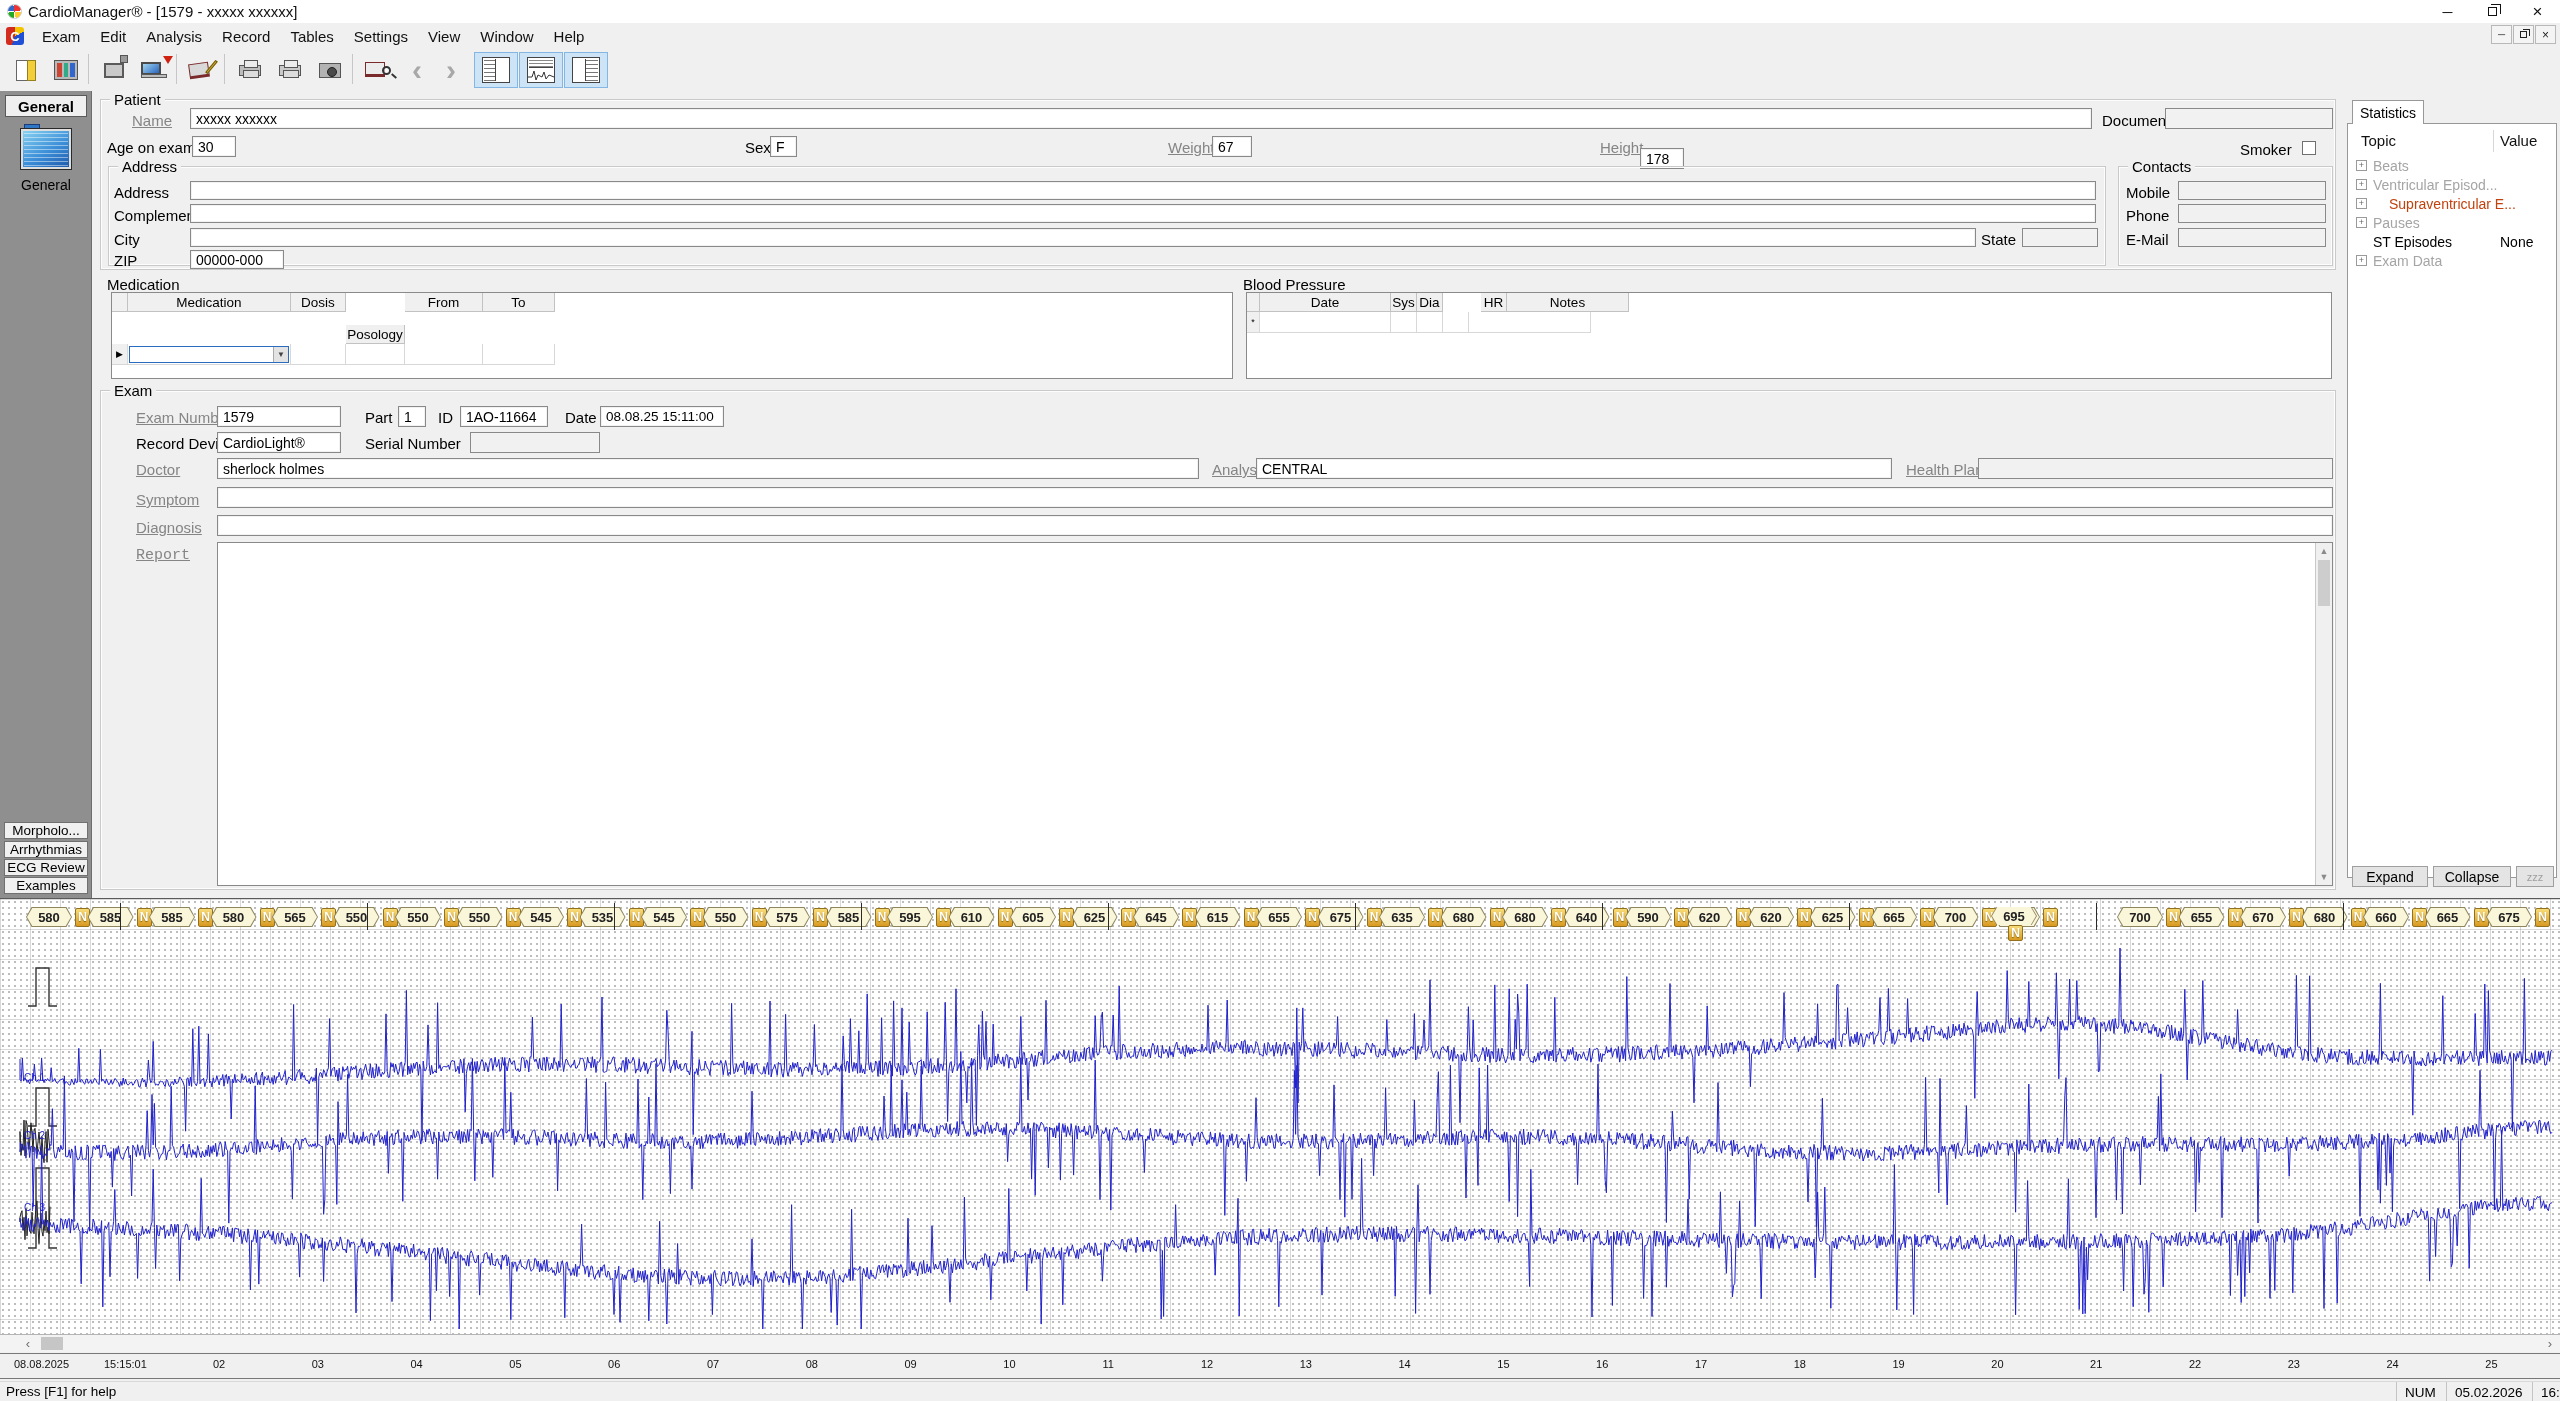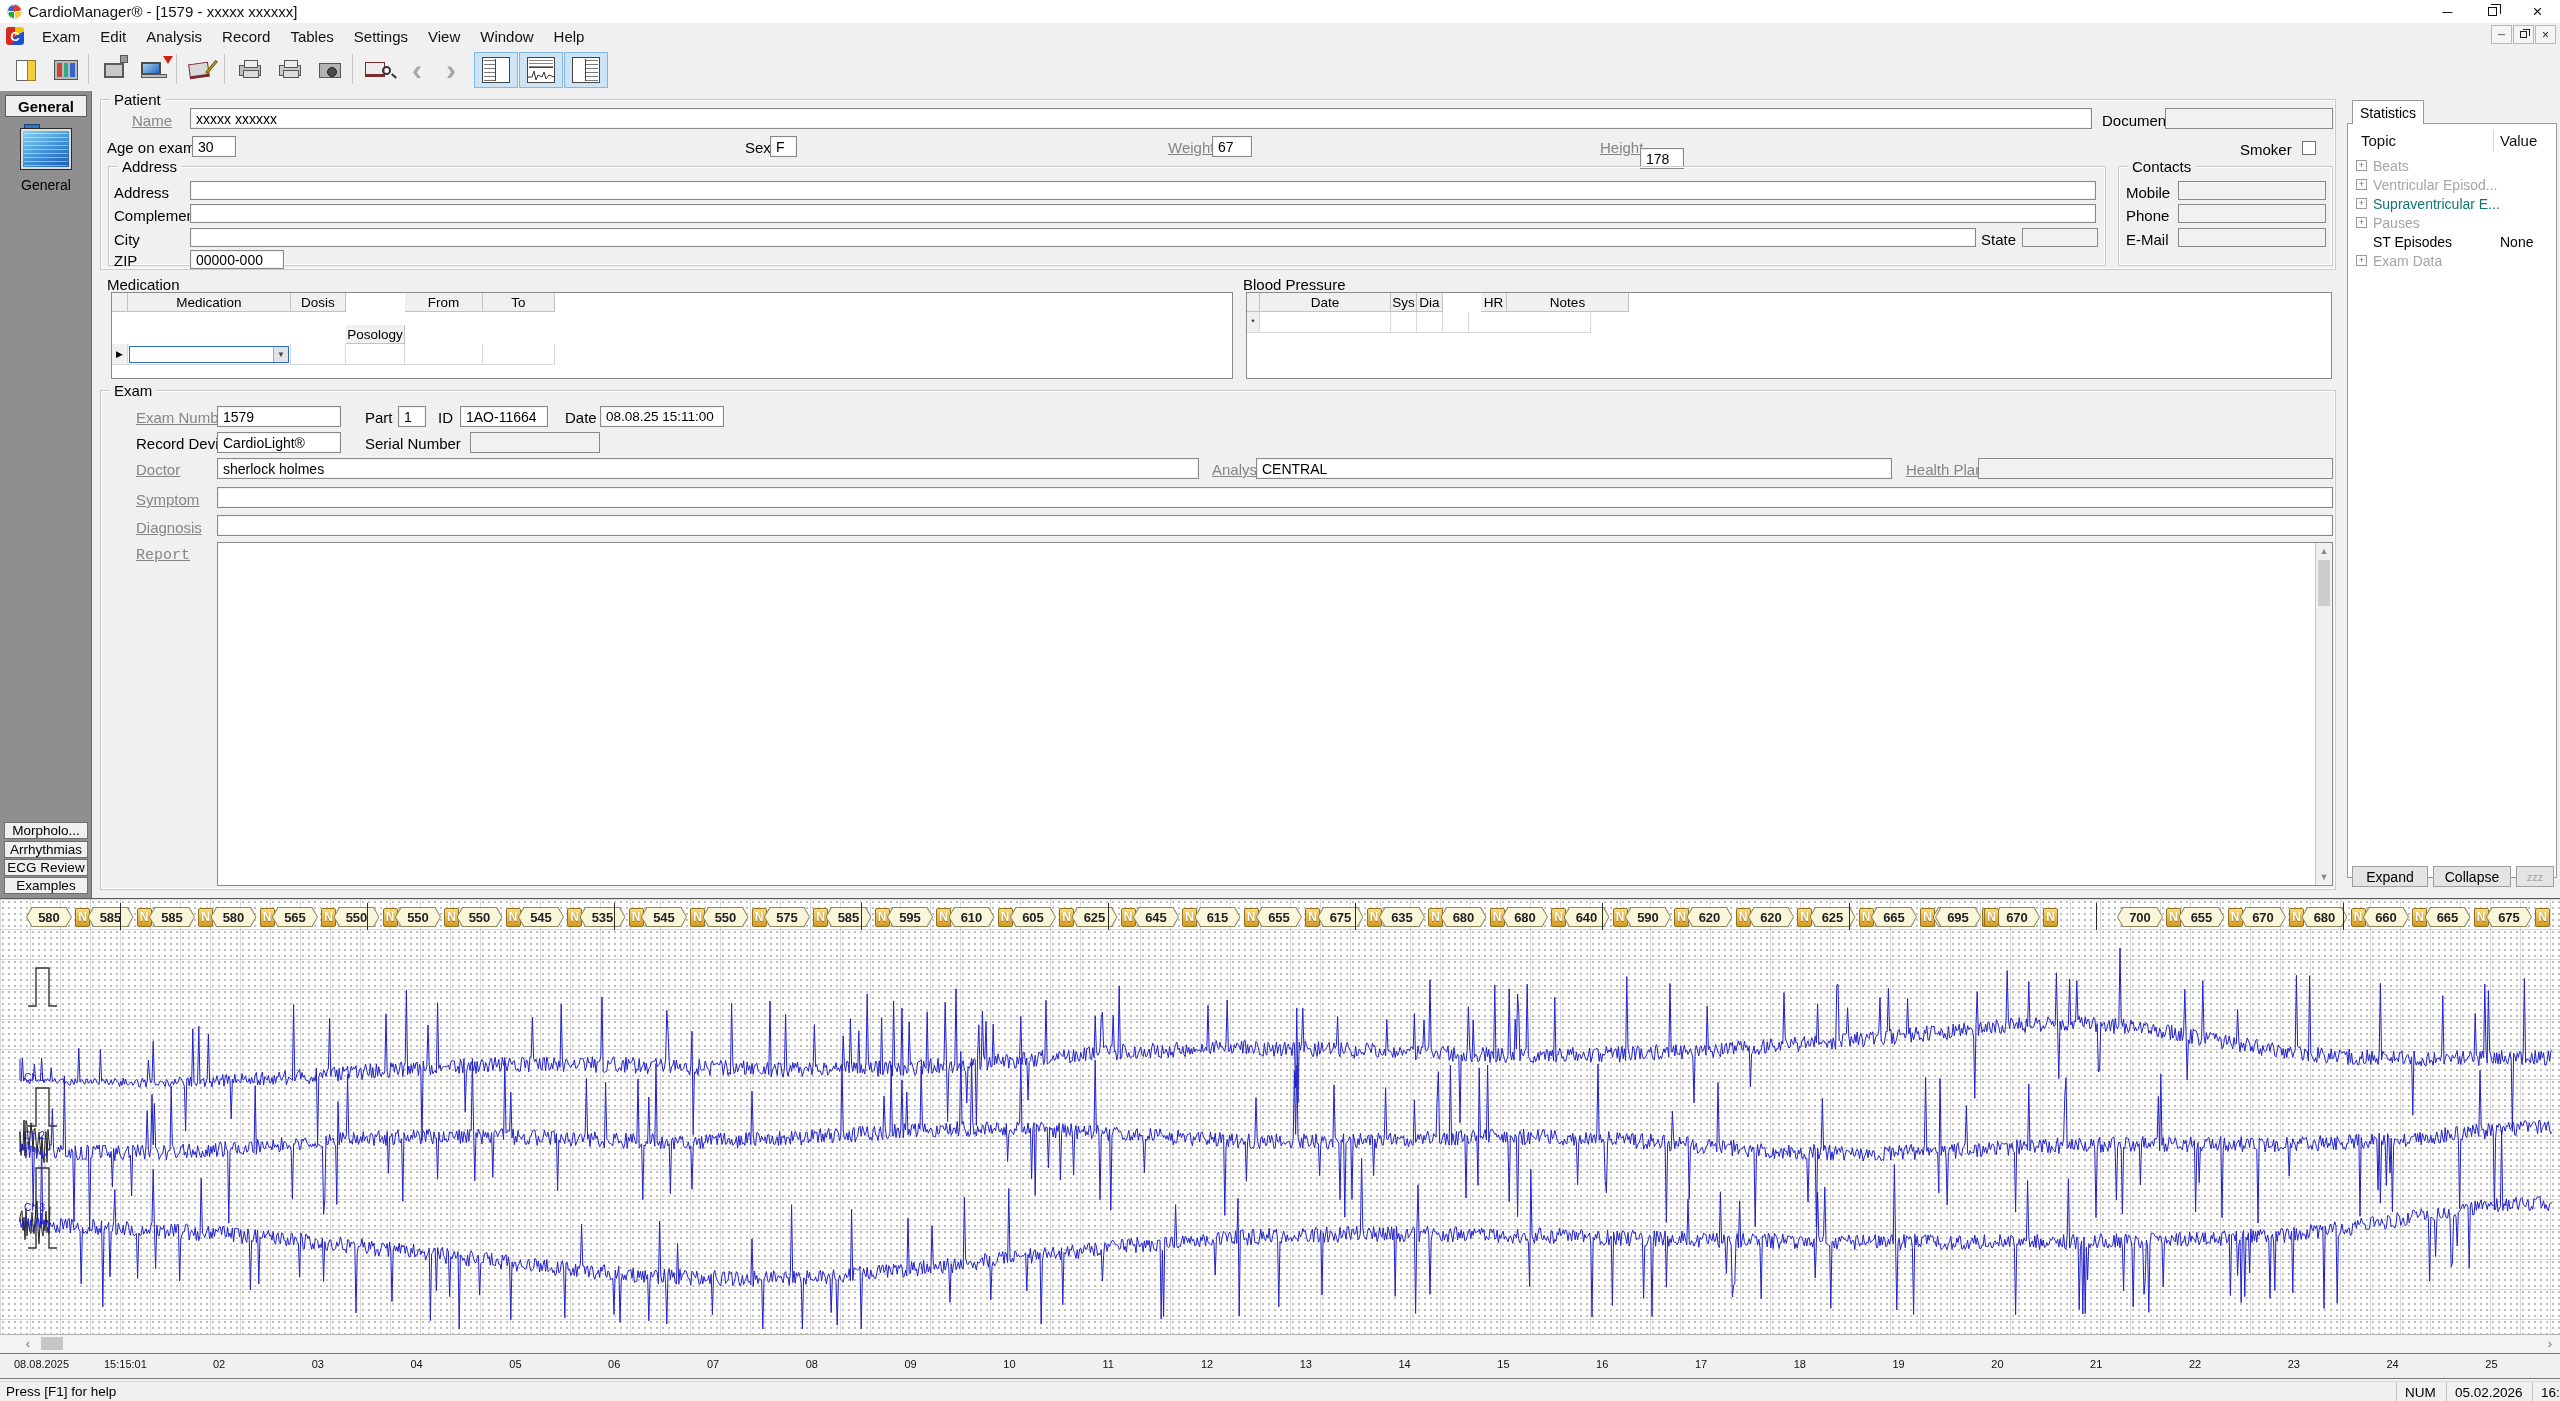--- a/index.html
+++ b/index.html
@@ -384,21 +384,21 @@
       <div class="tree-row" style="top: 32px;">
         <div class="tree-box">+</div>
         <div class="tree-label" style="color: rgb(165, 165, 165);">Beats</div>
       </div>
       <div class="tree-row" style="top: 51px;">
         <div class="tree-box">+</div>
         <div class="tree-label" style="color: rgb(165, 165, 165);">Ventricular Episod...</div>
       </div>
       <div class="tree-row" style="top: 70px;">
         <div class="tree-box">+</div>
-        <div class="tree-label" style="color: #0f766e;">Supraventricular E...</div>
+        <div class="tree-label" style="color: #c2410c; margin-left: 16px;">Supraventricular E...</div>
       </div>
       <div class="tree-row" style="top: 89px;">
         <div class="tree-box">+</div>
         <div class="tree-label" style="color: rgb(165, 165, 165);">Pauses</div>
       </div>
       <div class="tree-row" style="top: 108px;">
         <div style="width: 25px;"></div>
         <div class="tree-label" style="color: rgb(0, 0, 0);">ST Episodes</div>
         <div class="tree-value">None</div>
       </div>
@@ -615,21 +615,21 @@
           <div class="rr-hex">700</div>
         </div>
         <div class="rr-n">N</div>
       </div>
       <div class="rr-badge" style="left: 1994px;">
         <div class="rr-hex-o">
           <div class="rr-hex">670</div>
         </div>
         <div class="rr-n">N</div>
       </div>
-      <div class="rr-badge" style="left: 1935px;">
+      <div class="rr-badge" style="left: 1991px; flex-direction: column;">
         <div class="rr-hex-o">
           <div class="rr-hex">695</div>
         </div>
         <div class="rr-n">N</div>
       </div>
       <div class="rr-badge" style="left: 2117px;">
         <div class="rr-hex-o">
           <div class="rr-hex">700</div>
         </div>
         <div class="rr-n">N</div>

